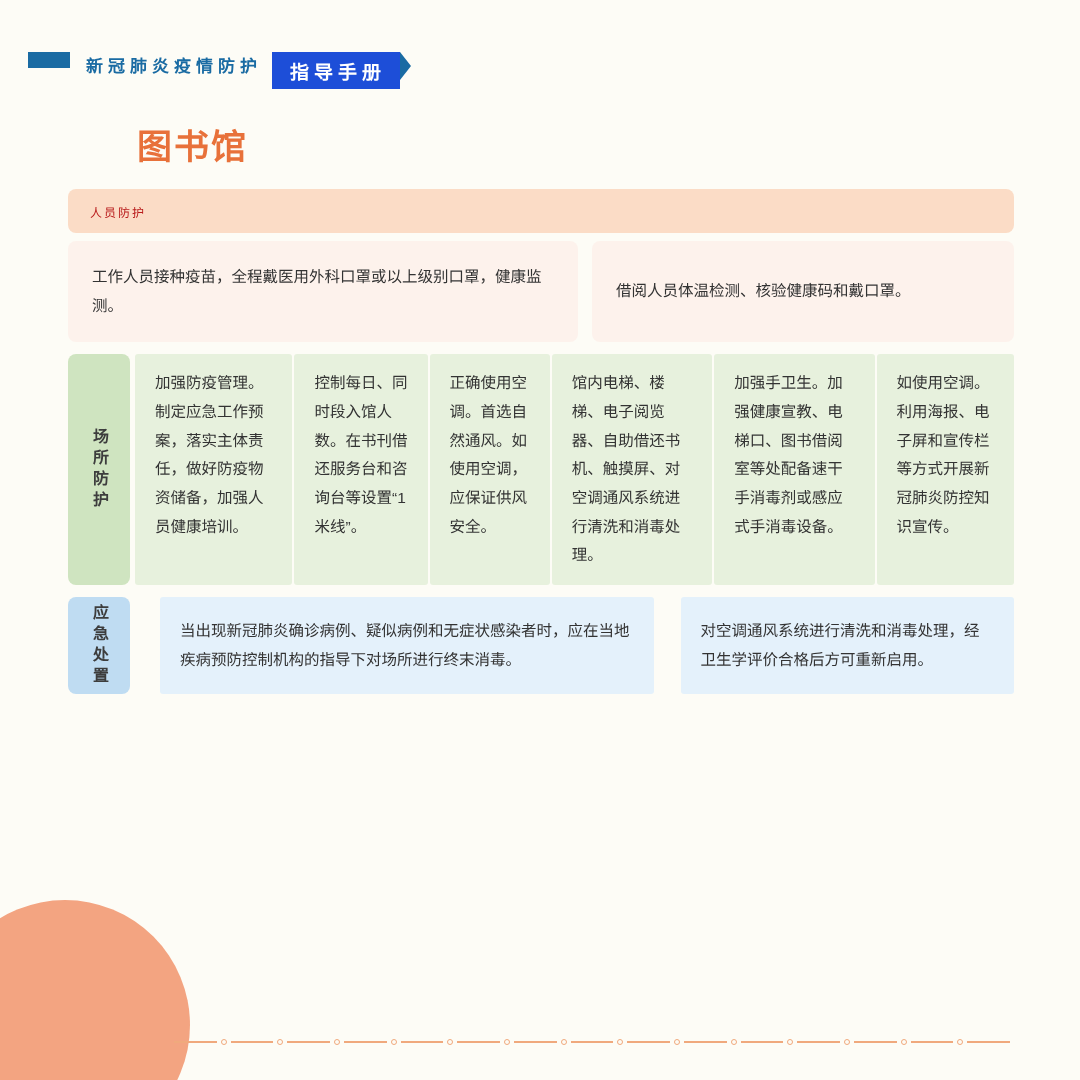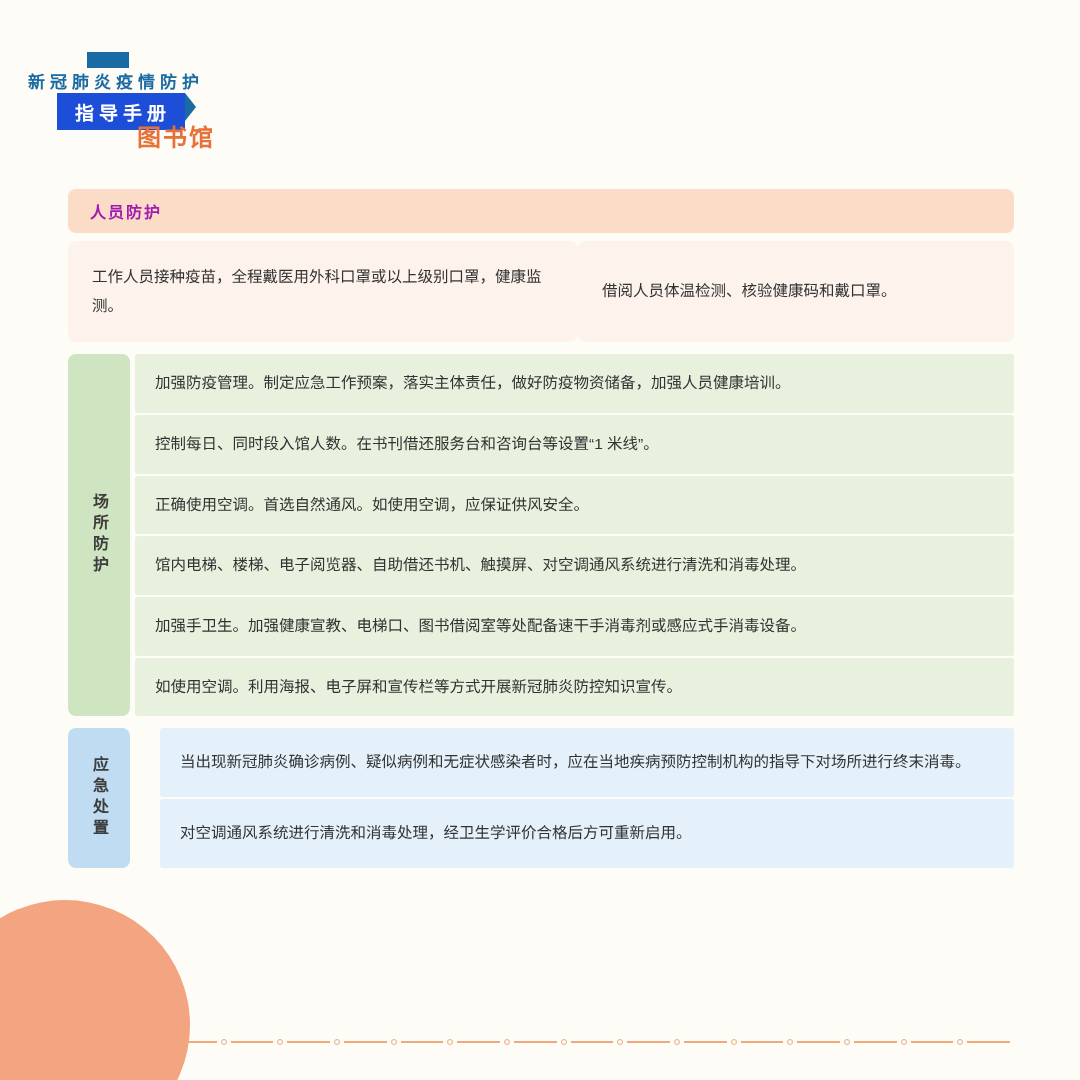--- a/index.html
+++ b/index.html
@@ -26,23 +26,21 @@
     background: #f3a481;
     z-index: 0;
   }
 
   
   .header {
     position: absolute;
     top: 52px;
     left: 28px;
     display: flex;
-    align-items: center;
     z-index: 3;
-    flex-direction: column;
   }
   .header-bar {
     width: 42px;
     height: 16px;
     background: #1a6ba3;
     margin-right: 16px;
   }
   .header-title {
     font-size: 17px;
     font-weight: bold;
@@ -71,21 +69,21 @@
     border-top: 14px solid transparent;
     border-bottom: 14px solid transparent;
     border-left: 11px solid #1a6ba3;
   }
 
   
   .page-title {
     position: absolute;
     top: 118px;
     left: 137px;
-    font-size: 24px;
+    font-size: 35px;
     font-weight: bold;
     color: #e8713a;
     letter-spacing: 2px;
     z-index: 3;
   }
 
   
   .content {
     position: absolute;
     top: 189px;
@@ -98,28 +96,29 @@
   .peach-head {
     background: #fbdcc6;
     border-radius: 8px;
     height: 44px;
     display: flex;
     align-items: center;
     padding-left: 22px;
     box-sizing: border-box;
   }
   .peach-head-text {
-    font-size: 16px;
-    font-weight: bold;
-    color: #a21caf;
+    font-size: 12px;
+    font-weight: normal;
+    color: #b91c1c;
     letter-spacing: 2px;
   }
 
   .peach-row {
     display: flex;
+    gap: 14px;
     margin-top: 8px;
   }
   .peach-box {
     background: #fdf2ec;
     border-radius: 8px;
     box-sizing: border-box;
     padding: 22px 24px;
     font-size: 15.5px;
     color: #333;
     line-height: 1.85;
@@ -151,21 +150,20 @@
     writing-mode: vertical-rl;
     text-orientation: upright;
     font-size: 16px;
     font-weight: bold;
     letter-spacing: 5px;
     color: #3d3d3d;
   }
   .block-rows {
     flex: 1;
     display: flex;
-    flex-direction: column;
     gap: 2px;
   }
   .block-row {
     font-size: 15.5px;
     color: #333;
     line-height: 1.85;
     padding: 15px 20px;
     box-sizing: border-box;
     border-radius: 3px;
   }

